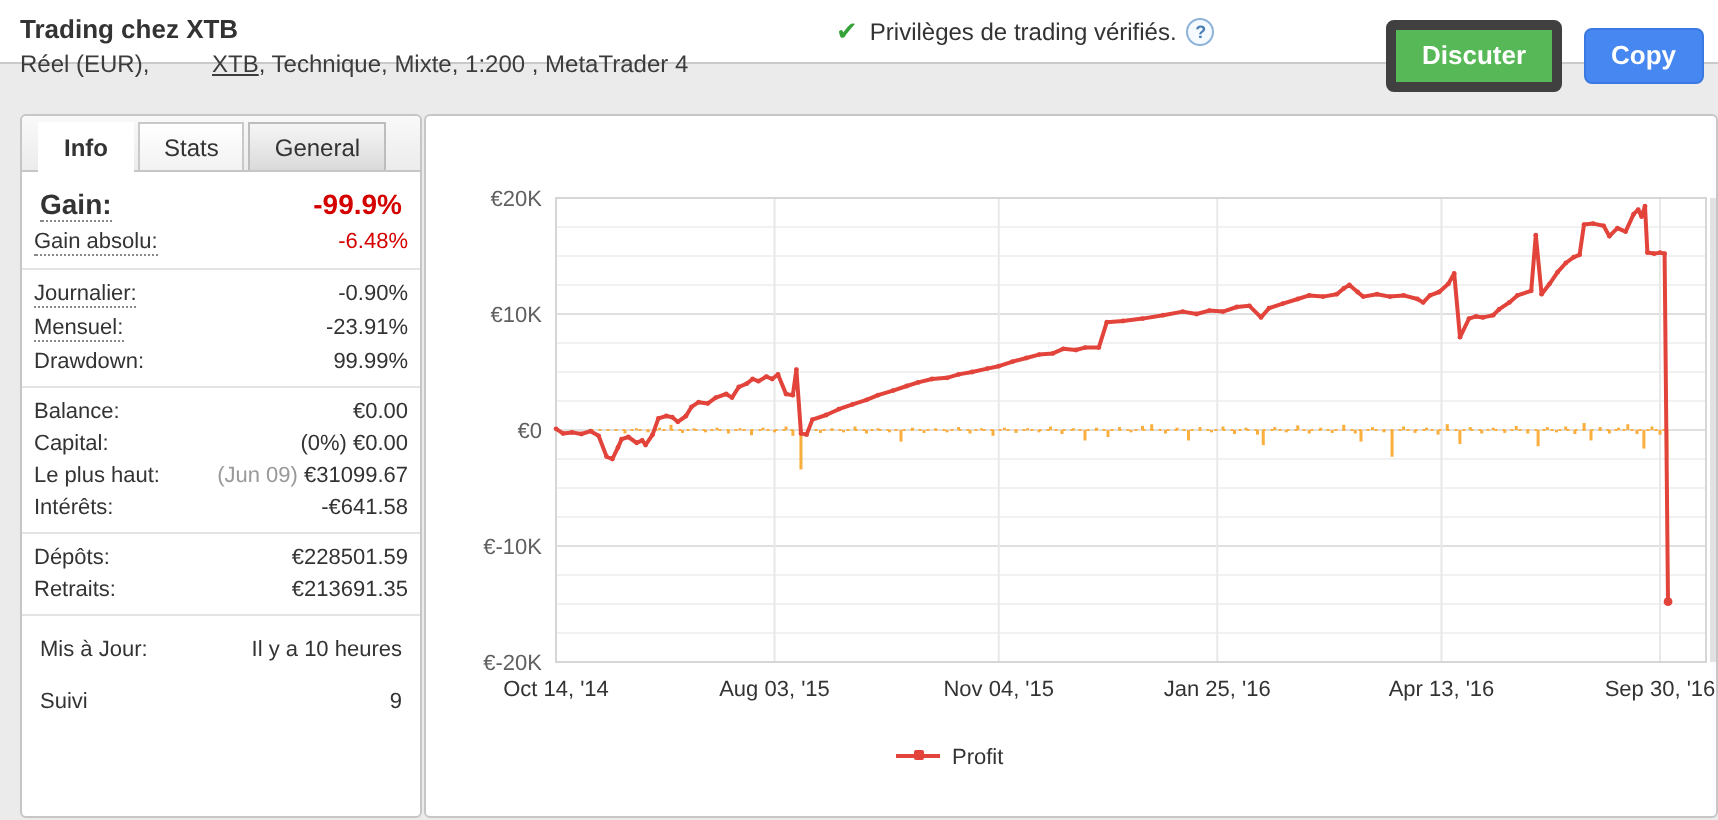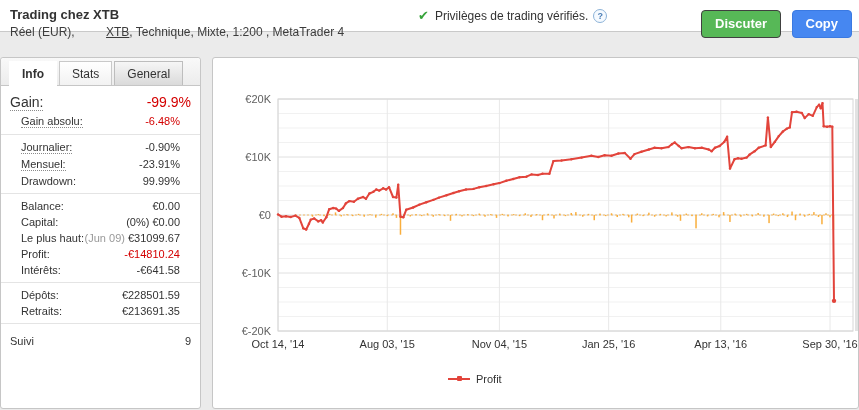--- a/index.html
+++ b/index.html
@@ -19,25 +19,25 @@
   .verify-block{position:absolute;left:418px;top:6px;}
   .verify-row{font-size:12px;color:#333;height:19px;line-height:19px;white-space:nowrap;}
   .x-icon{color:#c42b21;font-weight:bold;font-size:13px;margin-right:6px;}
   .check-icon{color:#36a33a;font-weight:bold;font-size:13px;margin-right:6px;}
   .q-icon{display:inline-block;width:12px;height:12px;line-height:12px;border:1px solid #8db3d8;
     border-radius:50%;color:#4a7db5;font-size:9px;font-weight:bold;text-align:center;
     margin-left:5px;vertical-align:1px;background:#f5faff;cursor:pointer;}
   .btn-block{position:absolute;right:7px;top:10px;}
   .btn{border-radius:4px;color:#fff;font-weight:bold;font-size:13px;padding:5px 13px 6px;
     margin-left:6px;font-family:inherit;cursor:pointer;}
-  .btn.green{background:#57b857;border:1px solid #404040;}
+  .btn.green{background:#57b857;border:5px solid #404040;}
   .btn.blue{background:#4687f1;border:1px solid #3a79e2;}
   
   .panel{position:absolute;background:#fff;border:1px solid #c6c6c6;border-radius:3px;box-sizing:border-box;}
-  .sidebar{left:0;top:57px;width:201px;height:352px;}
+  .sidebar{left:10px;top:57px;width:201px;height:352px;}
   .chartpanel{left:212px;top:57px;width:647px;height:352px;}
   
   .tabstrip{height:28px;background:linear-gradient(#f9f9f9,#ececec);
     border-bottom:1px solid #c6c6c6;border-radius:3px 3px 0 0;
     position:relative;white-space:nowrap;padding-left:8px;box-sizing:border-box;}
   .tab{display:inline-block;position:relative;font-size:12px;line-height:14px;color:#333;
     margin-top:3px;margin-right:2px;cursor:pointer;vertical-align:top;box-sizing:border-box;}
   .tab.gray{background:linear-gradient(#f6f6f6,#dadada);border:1px solid #bdbdbd;border-bottom:none;
     padding:5px 12px 4px;}
   .tab.light{background:linear-gradient(#ffffff,#f2f2f2);border:1px solid #c9c9c9;border-bottom:none;
@@ -47,22 +47,22 @@
   .strip-title{display:inline-block;font-size:13px;font-weight:bold;color:#333;
     padding:7px 14px 0 2px;vertical-align:top;}
   .export-btn{position:absolute;right:8px;top:4px;background:linear-gradient(#fdfdfd,#ededed);
     border:1px solid #b9b9b9;border-radius:3px;font-size:11px;color:#333;
     padding:3px 9px 4px;font-family:inherit;cursor:pointer;}
   .caret{display:inline-block;width:0;height:0;border-left:4px solid transparent;
     border-right:4px solid transparent;border-top:5px solid #9a9a9a;margin-left:7px;}
   
   .rows{padding-top:5px;}
   .srow{display:flex;justify-content:space-between;align-items:baseline;
-    padding:2px 20px;font-size:11px;color:#333;}
-  .srow.big{font-size:14px;font-weight:normal;padding:3px 9px 2px;text-align:right;}
+    padding:2px 6px;font-size:11px;color:#333;}
+  .srow.big{font-size:14px;font-weight:bold;padding:3px 9px 2px;text-align:right;}
   .lab.dotted{border-bottom:1px dotted #8a8a8a;cursor:help;}
   .val.neg{color:var(--neg,#d40000);}
   .gray-pre{color:#999;}
   .sep{border-top:1px solid #e4e4e4;margin:4px 0;}
   .srow.spaced{padding:7px 9px;}
   
   #chart-svg{position:absolute;left:0;top:33px;}
   #chart-svg text{font-family:"Liberation Sans","DejaVu Sans",sans-serif;}
   .legend{position:absolute;left:235px;top:315px;font-size:11px;color:#333;cursor:pointer;}
   .legend-marker{display:inline-block;position:relative;width:22px;height:8px;margin-right:6px;}
@@ -121,37 +121,37 @@
       </div>
       <div class="srow">
         <span class="lab">Capital:</span>
         <span class="val">(0%) €0.00</span>
       </div>
       <div class="srow">
         <span class="lab">Le plus haut:</span>
         <span class="val"><span class="gray-pre">(Jun 09) </span>€31099.67</span>
       </div>
       <div class="srow">
-        <span class="lab">Profit:</span>
-        <span class="val neg">-€14810.24</span>
-      </div>
-      <div class="srow">
         <span class="lab">Intérêts:</span>
         <span class="val">-€641.58</span>
       </div>
       <div class="sep"></div>
       <div class="srow">
         <span class="lab">Dépôts:</span>
         <span class="val">€228501.59</span>
       </div>
       <div class="srow">
         <span class="lab">Retraits:</span>
         <span class="val">€213691.35</span>
       </div>
       <div class="sep"></div>
+      <div class="srow spaced">
+        <span class="lab">Mis à Jour:</span>
+        <span class="val">Il y a 10 heures</span>
+      </div>
       <div class="srow spaced">
         <span class="lab">Suivi</span>
         <span class="val">9</span>
       </div>
     </div>
 </div>
 
 <div class="panel chartpanel">
   <svg id="chart-svg" width="645" height="268" viewBox="0 0 645 268">
       <line x1="65" x2="640" y1="8" y2="8" stroke="#e0e0e0" stroke-width="1"></line>

